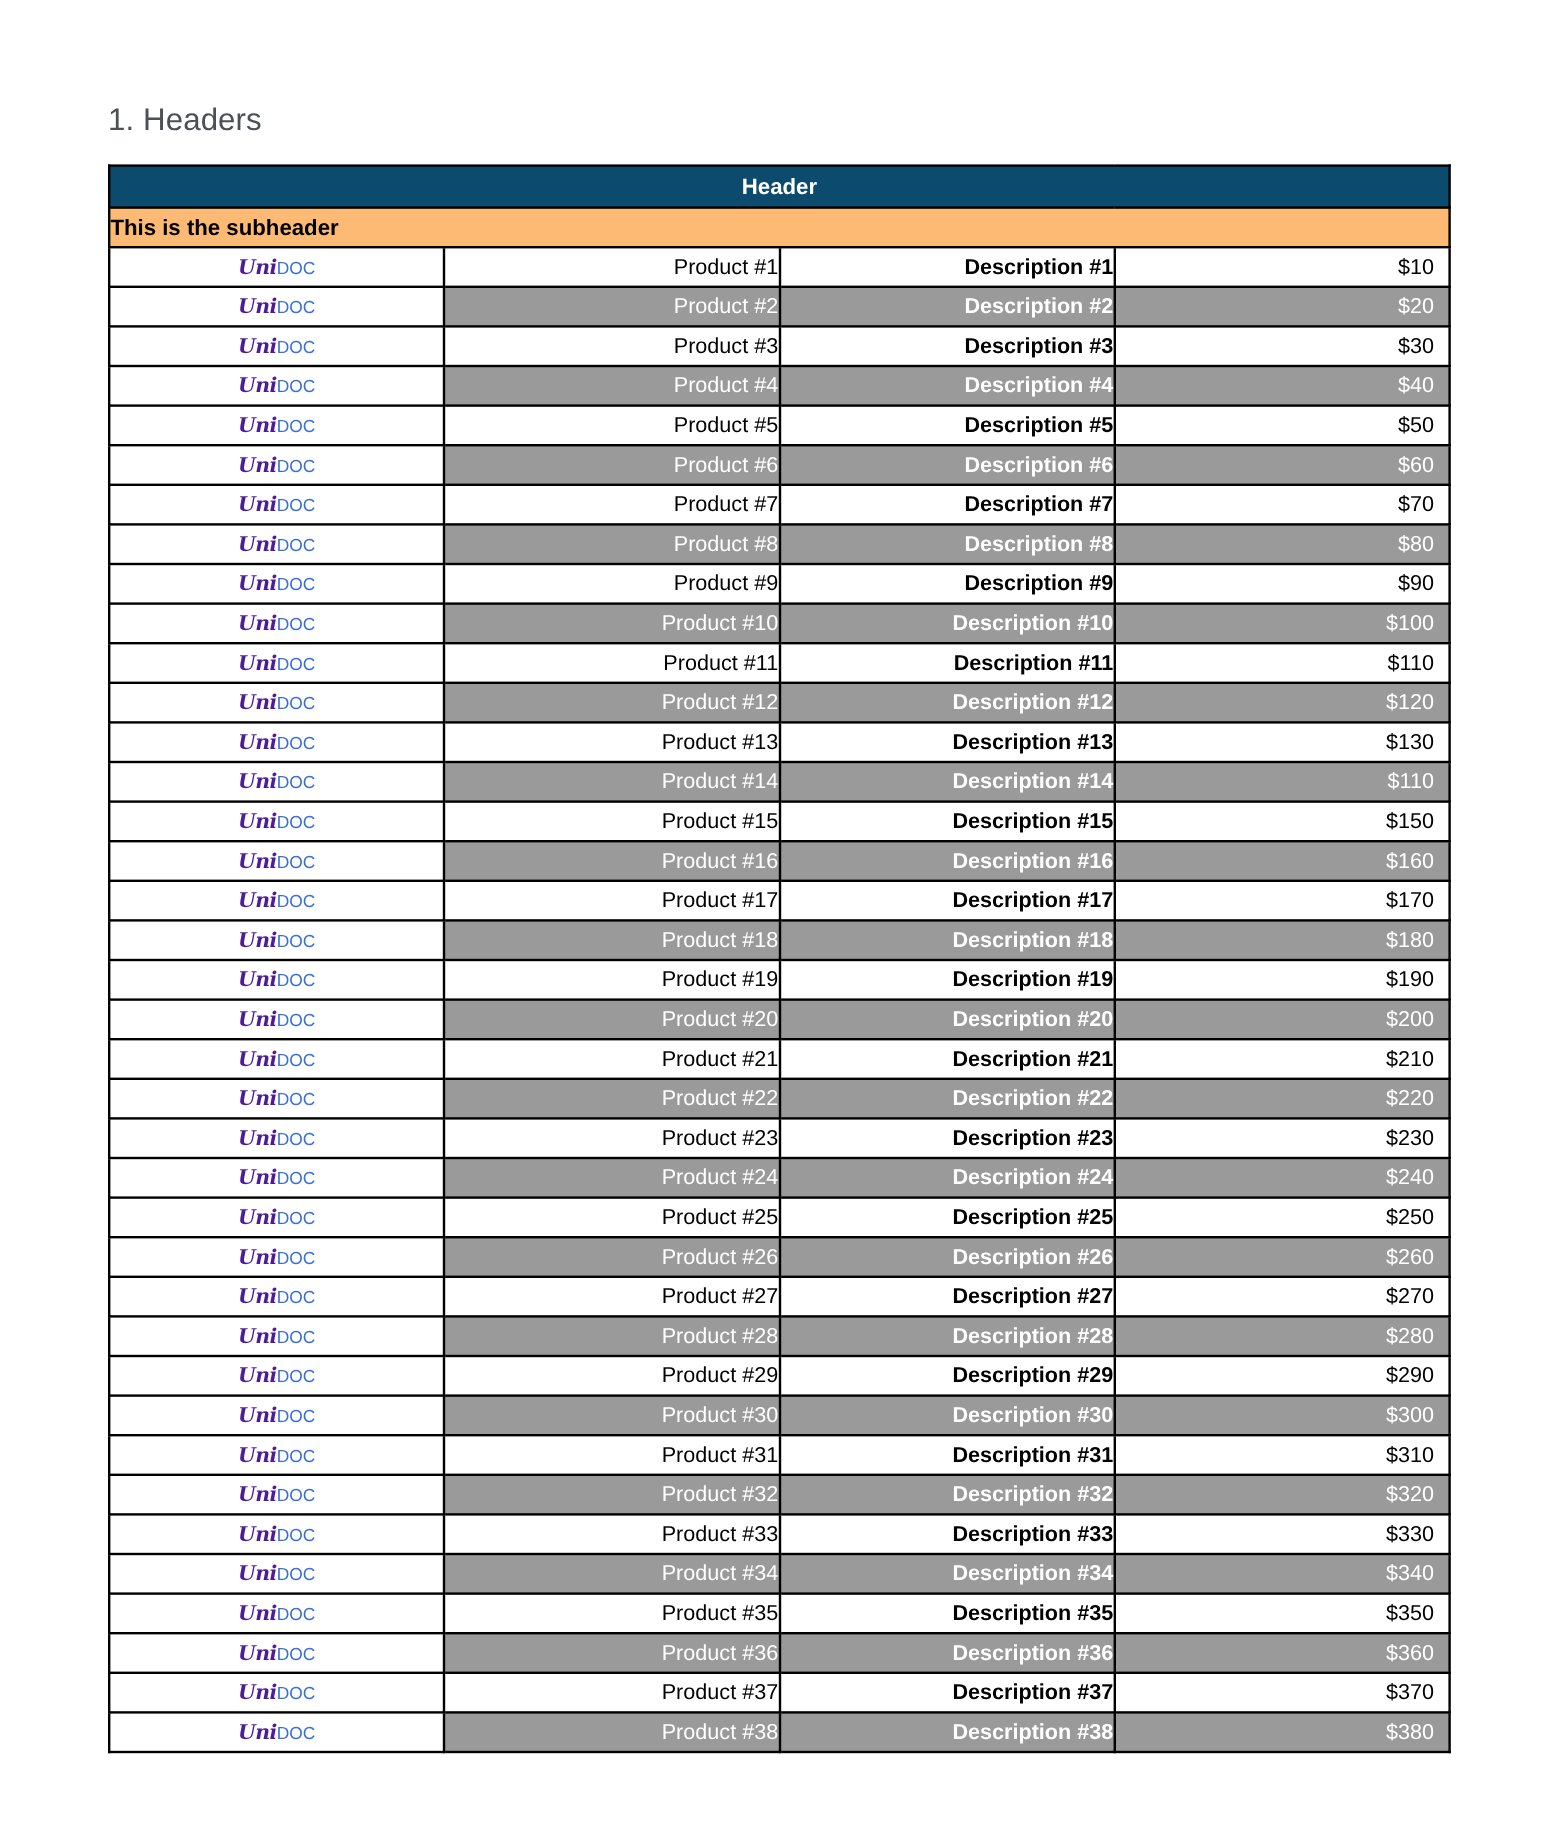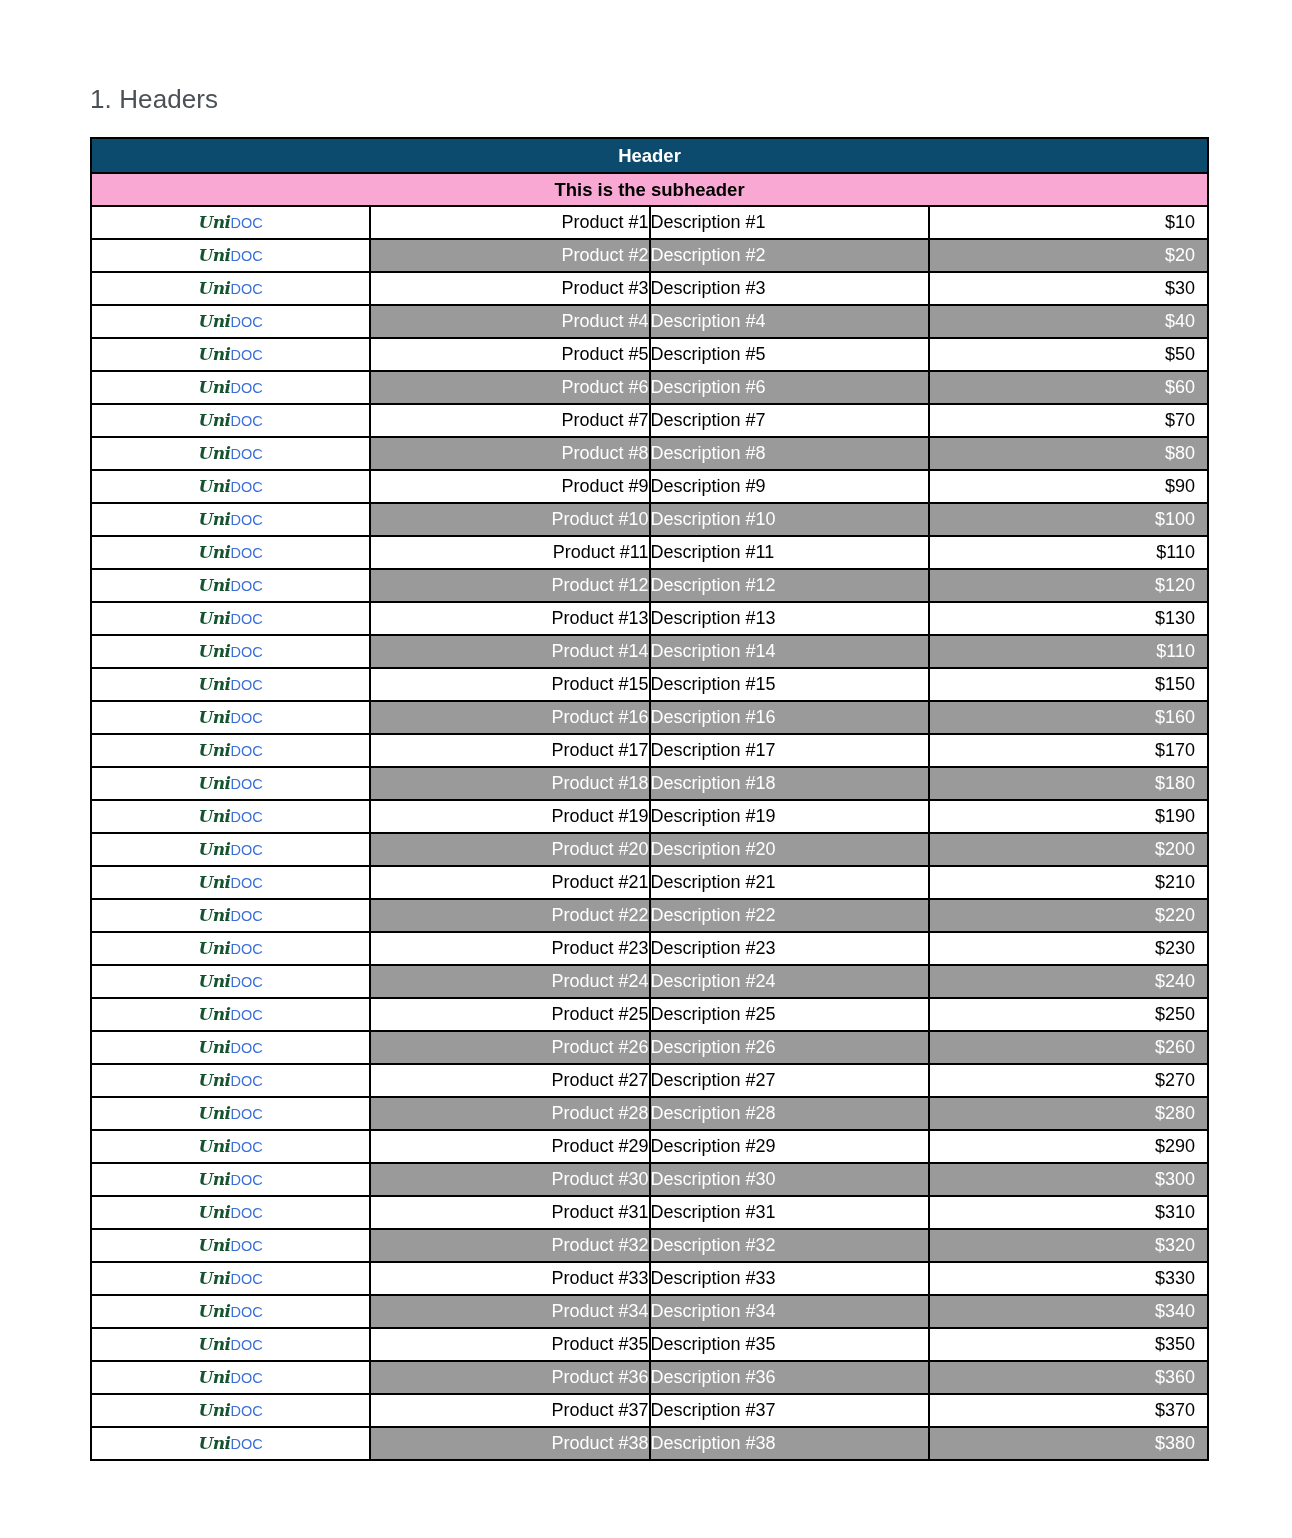--- a/index.html
+++ b/index.html
@@ -59,24 +59,23 @@
   }
   tr.header-row td {
     background: #0c4a6e;
     color: #ffffff;
     font-weight: bold;
     text-align: center;
     height: 33px;
     font-size: 18.5px;
   }
   tr.subheader-row td {
-    background: #f9a8d4;
+    background: #fdba74;
     color: #000000;
     font-weight: bold;
-    text-align: center;
     height: 31px;
     font-size: 18.5px;
   }
   tr.data-row td {
     height: 31px;
   }
   tr.data-row.odd td {
     background: #ffffff;
     color: #000000;
   }
@@ -89,41 +88,42 @@
     width: 112px;
     text-align: center;
     padding: 0;
   }
   td.product-cell {
     text-align: right;
     padding-left: 8px;
     width: 334px;
   }
   td.description-cell {
-    text-align: left;
+    text-align: right;
     width: 450px;
+    font-weight: bold;
   }
   td.price-cell {
     text-align: right;
     padding-right: 12px;
     width: 221px;
   }
   .logo {
     display: inline-block;
     line-height: 1;
     white-space: nowrap;
     font-size: 0;
     transform: translateY(0px);
   }
   .logo-uni {
     font-family: "DejaVu Serif", serif;
     font-style: italic;
     font-weight: bold;
     font-size: 17px;
-    color: #14532d;
+    color: #4c1d95;
     letter-spacing: -0.5px;
     vertical-align: baseline;
   }
   .logo-doc {
     font-family: "Liberation Sans", sans-serif;
     font-weight: normal;
     font-size: 14.5px;
     color: #3a6fd8;
     letter-spacing: 0px;
     vertical-align: baseline;

